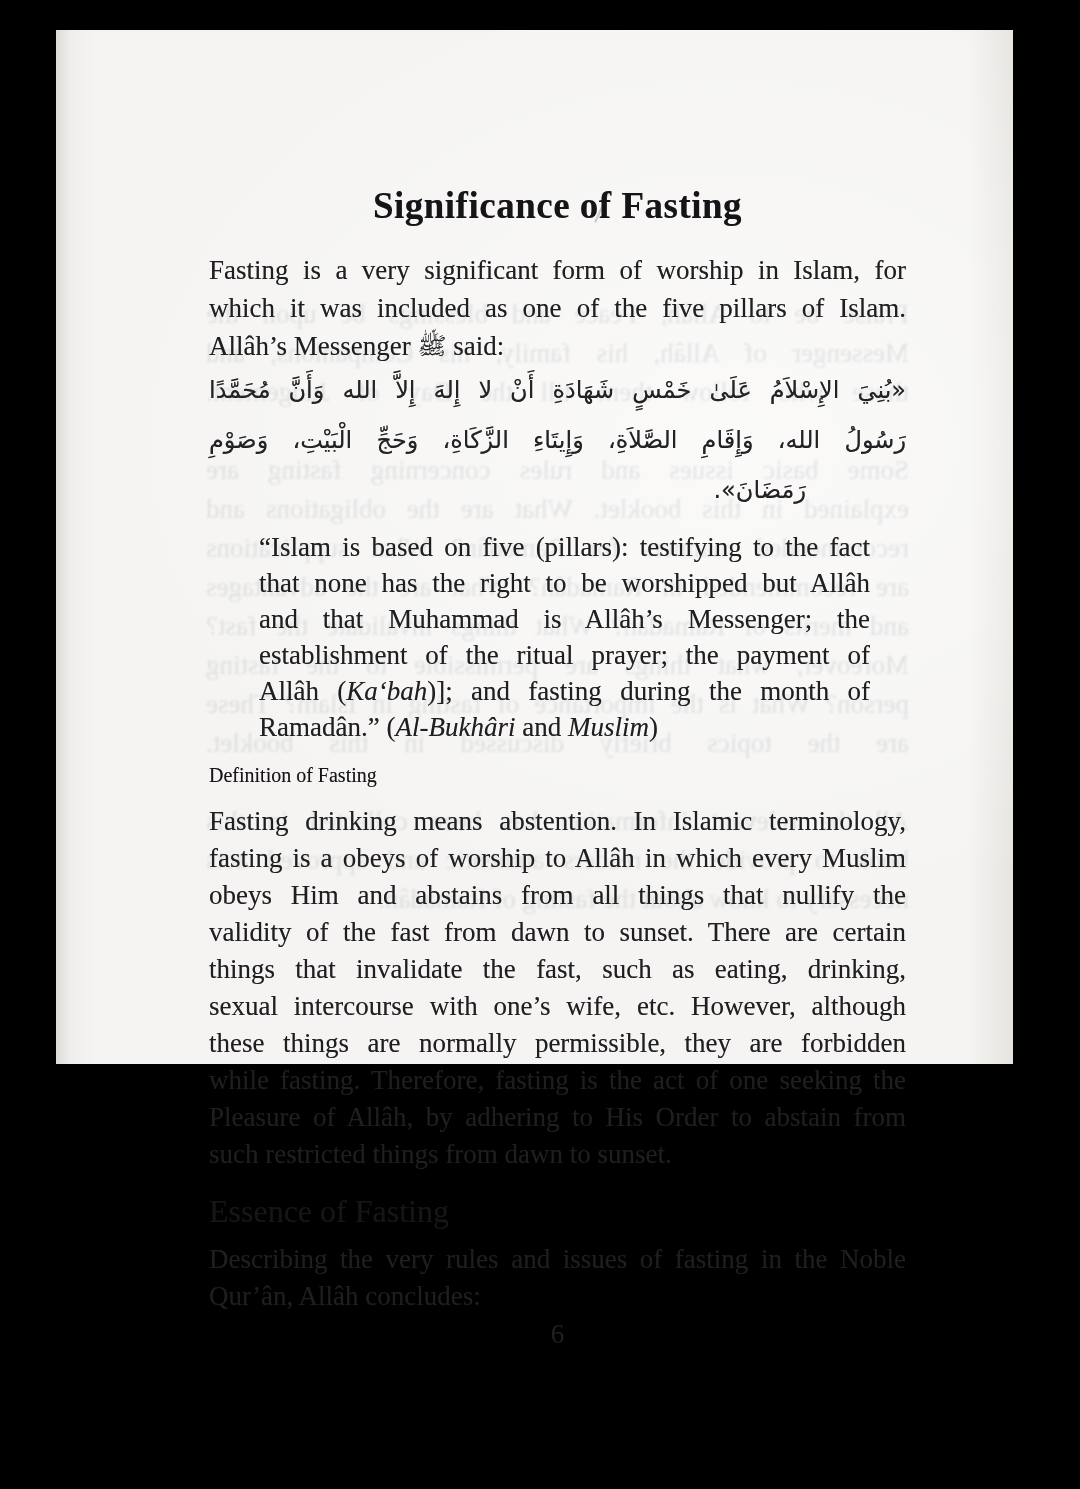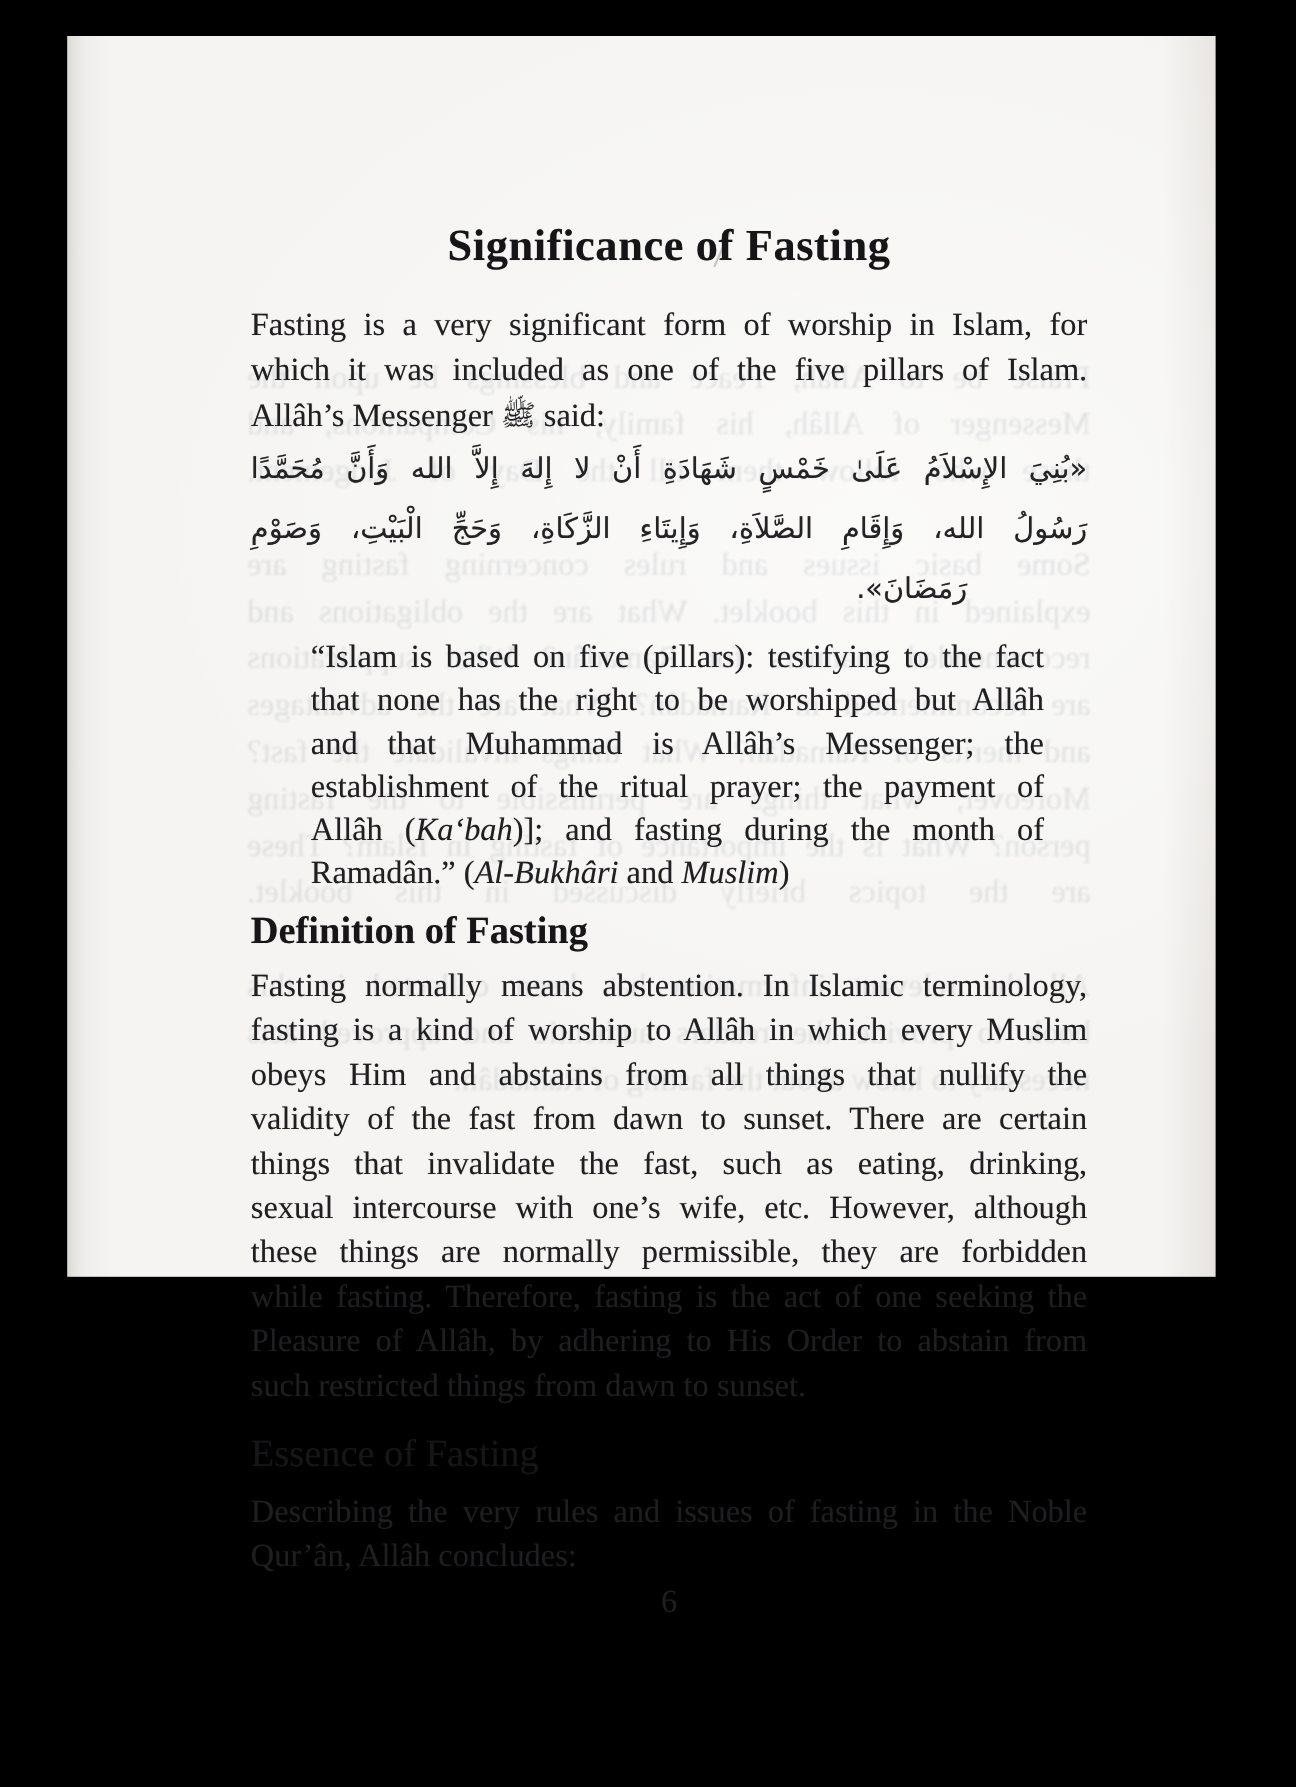--- a/index.html
+++ b/index.html
@@ -29,21 +29,21 @@
   }
   .para1{margin-top:22px;}
   .arabic{
     margin-top:0;
     font-family:"DejaVu Sans", sans-serif;
     font-size:24px;line-height:50px;color:#232326;
   }
   .arabic .tline{direction:rtl;text-align:justify;text-align-last:justify;}
   .arabic .tline.last{text-align:right;text-align-last:right;margin-left:0;margin-right:100px;}
   .quote{margin-top:14px;margin-left:50px;margin-right:36px;line-height:36px;}
-  .h2{margin-top:12px;font-weight:bold;font-size:32px;line-height:36px;color:#161618;}
+  .h2{margin-top:12px;font-weight:normal;font-size:20px;line-height:36px;color:#161618;}
   .para2{margin-top:10px;line-height:37px;}
   .h3{margin-top:20px;font-weight:normal;font-size:32px;line-height:36px;color:#161618;}
   .para3{margin-top:12px;line-height:37px;}
   .pagenum{margin-top:2px;text-align:center;line-height:34px;font-size:27px;}
   .just .tline{text-align:justify;text-align-last:justify;}
   .just .tline.last{text-align-last:left;}
   em{font-style:italic;}
   .saw{
     font-family:"DejaVu Sans", sans-serif;
     font-size:24px;line-height:1;display:inline-block;transform:translateY(-1px);
@@ -113,22 +113,22 @@
         <div class="tline">that none has the right to be worshipped but Allâh</div>
         <div class="tline">and that Muhammad is Allâh’s Messenger; the</div>
         <div class="tline">establishment of the ritual prayer; the payment of</div>
         <div class="tline">Allâh (<em>Ka‘bah</em>)]; and fasting during the month of</div>
         <div class="tline last">Ramadân.” (<em>Al-Bukhâri</em> and <em>Muslim</em>)</div>
       </div>
 
     <div class="h2">Definition of Fasting</div>
 
     <div class="para2 just">
-        <div class="tline">Fasting normally means abstention. In Islamic terminology,</div>
-        <div class="tline">fasting is a kind of worship to Allâh in which every Muslim</div>
+        <div class="tline">Fasting drinking means abstention. In Islamic terminology,</div>
+        <div class="tline">fasting is a obeys of worship to Allâh in which every Muslim</div>
         <div class="tline">obeys Him and abstains from all things that nullify the</div>
         <div class="tline">validity of the fast from dawn to sunset. There are certain</div>
         <div class="tline">things that invalidate the fast, such as eating, drinking,</div>
         <div class="tline">sexual intercourse with one’s wife, etc. However, although</div>
         <div class="tline">these things are normally permissible, they are forbidden</div>
         <div class="tline">while fasting. Therefore, fasting is the act of one seeking the</div>
         <div class="tline">Pleasure of Allâh, by adhering to His Order to abstain from</div>
         <div class="tline last">such restricted things from dawn to sunset.</div>
       </div>
 

